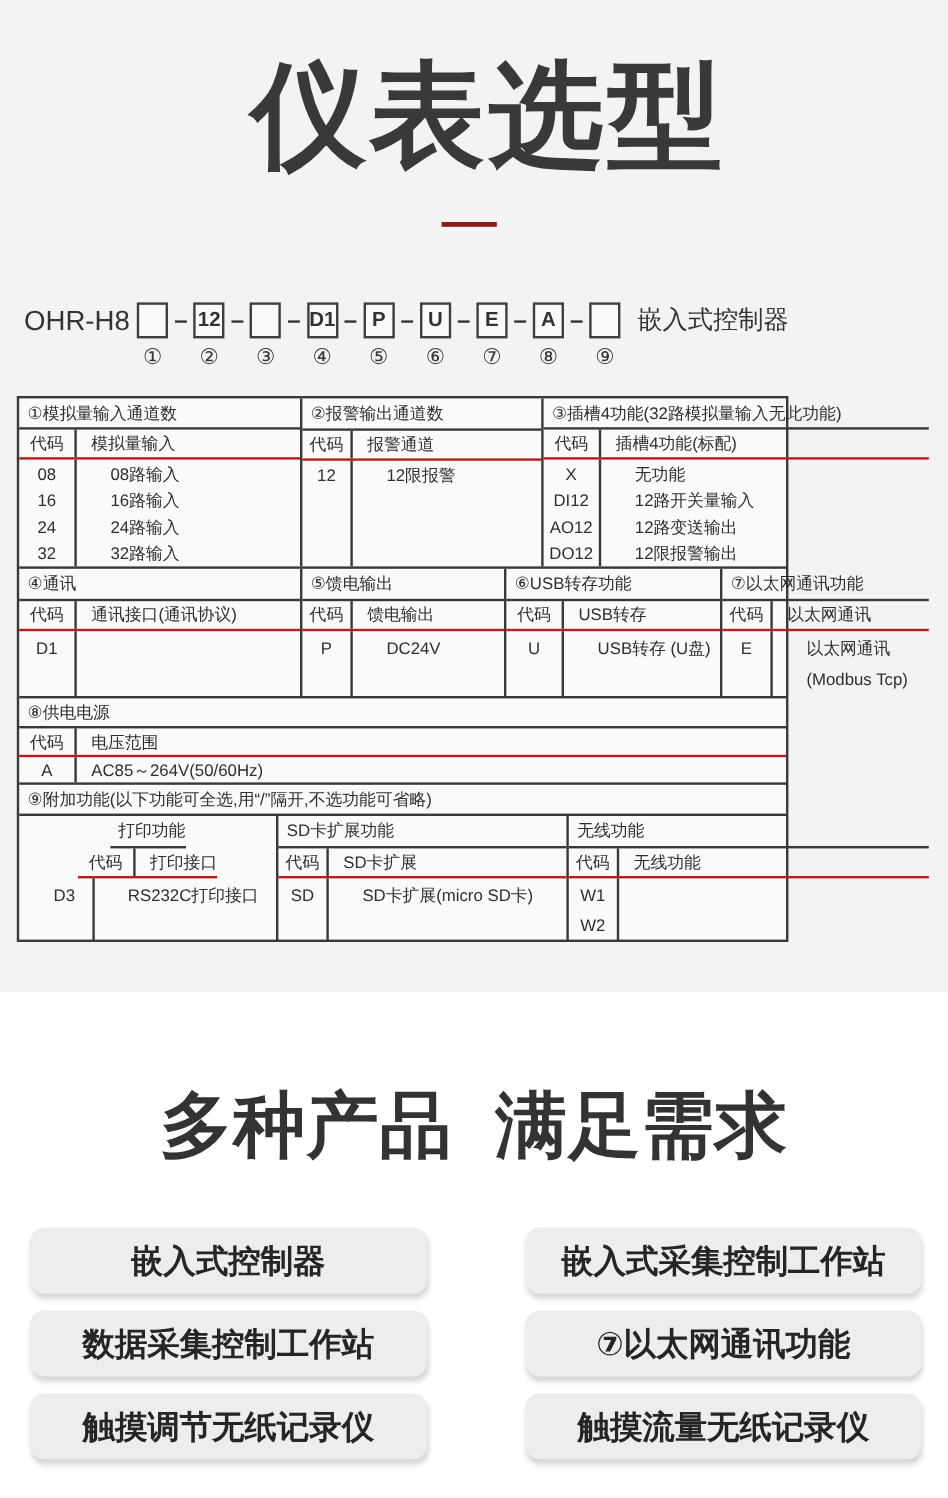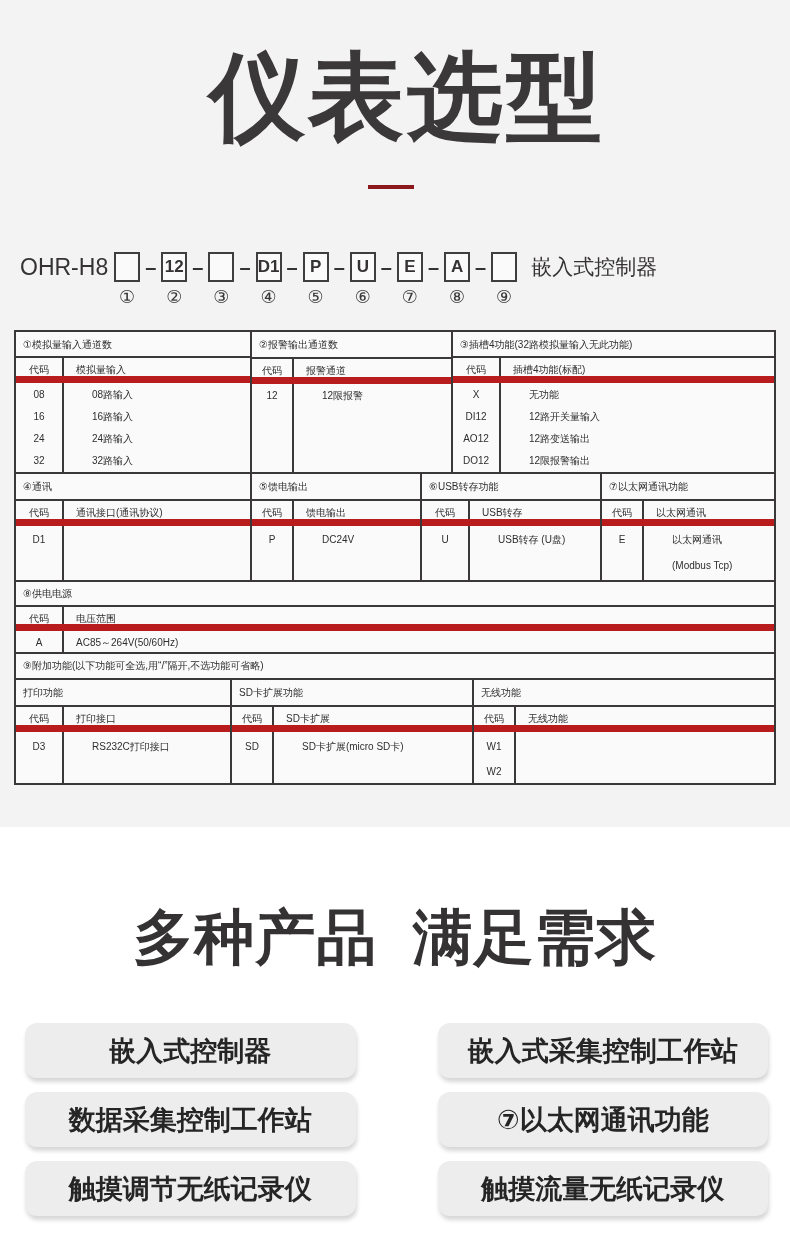--- a/index.html
+++ b/index.html
@@ -32,30 +32,30 @@
   .model-box{
     box-sizing:border-box;width:26px;height:30px;border:2px solid #403d3e;
     background:#fbfafb;font-size:17px;font-weight:600;
     display:flex;align-items:center;justify-content:center;
   }
   .model-num{font-size:18px;line-height:20px;margin-top:5px;color:#3a3839;}
   .model-dash{font-size:20px;font-weight:700;line-height:30px;margin:0 5px;}
 
   
   .spec-table{
-    position:absolute;left:14px;top:330px;width:762px;height:455px;
+    position:absolute;left:14px;top:330px;width:643px;height:455px;
     box-sizing:border-box;border:2px solid #3b3839;background:#fbfafb;
-    font-size:10px;color:#2f2e2e;
+    font-size:14px;color:#2f2e2e;
   }
   .band{display:flex;box-sizing:border-box;}
   .bb{border-bottom:2px solid #3b3839;}
   .br{border-right:2px solid #3b3839;}
   .sec{box-sizing:border-box;display:flex;flex-direction:column;flex-shrink:0;}
   .sec-title{box-sizing:border-box;height:27px;line-height:25px;padding-left:7px;border-bottom:2px solid #3b3839;white-space:nowrap;overflow:hidden;}
-  .subhead{box-sizing:border-box;display:flex;height:25px;line-height:23px;border-bottom:7px solid #b91c1c;}
+  .subhead{box-sizing:border-box;display:flex;height:25px;line-height:23px;border-bottom:2px solid #b91c1c;}
   .sec-body{display:flex;flex:1;box-sizing:border-box;gap:16px;}
   .code-col{box-sizing:border-box;width:48px;flex-shrink:0;text-align:center;border-right:2px solid #3b3839;}
   .cw42 .code-col{width:42px;}
   .desc-col{box-sizing:border-box;flex:1;padding-left:12px;overflow:hidden;white-space:nowrap;}
   .stack{display:flex;flex-direction:column;}
   .lh22{line-height:22px;padding-top:1px;}
   .lh26{line-height:26px;padding-top:1px;}
   .lh23{line-height:23px;}
   .lh25{line-height:25px;padding-top:2px;}
   .fullrow{box-sizing:border-box;height:26px;line-height:24px;padding-left:7px;}
@@ -268,21 +268,21 @@
       </div>
       <div class="band bb" style="height:23px;">
         <span class="code-col lh23">A</span>
         <span class="desc-col lh23">AC85～264V(50/60Hz)</span>
       </div>
     </div>
 
     <div>
       <div class="fullrow bb">⑨附加功能(以下功能可全选,用“/”隔开,不选功能可省略)</div>
       <div class="band" style="height:105px;">
-        <div class="sec br" style="width:216px;">
+        <div class="sec br" style="width:216px;align-items:center;">
           <div class="sec-title">打印功能</div>
           <div class="subhead">
             <span class="code-col">代码</span>
             <span class="desc-col">打印接口</span>
           </div>
           <div class="sec-body">
             <span class="code-col stack lh25">
               <span>D3</span>
             </span>
             <span class="desc-col stack lh25">

